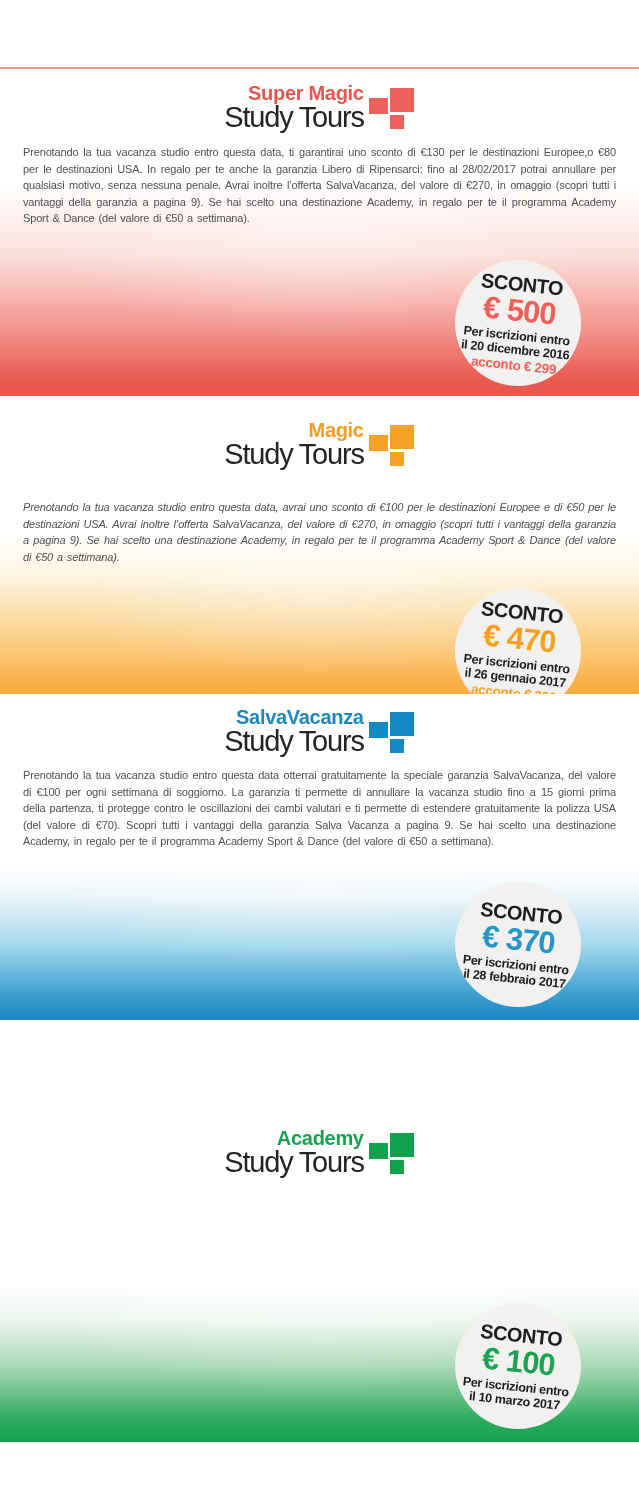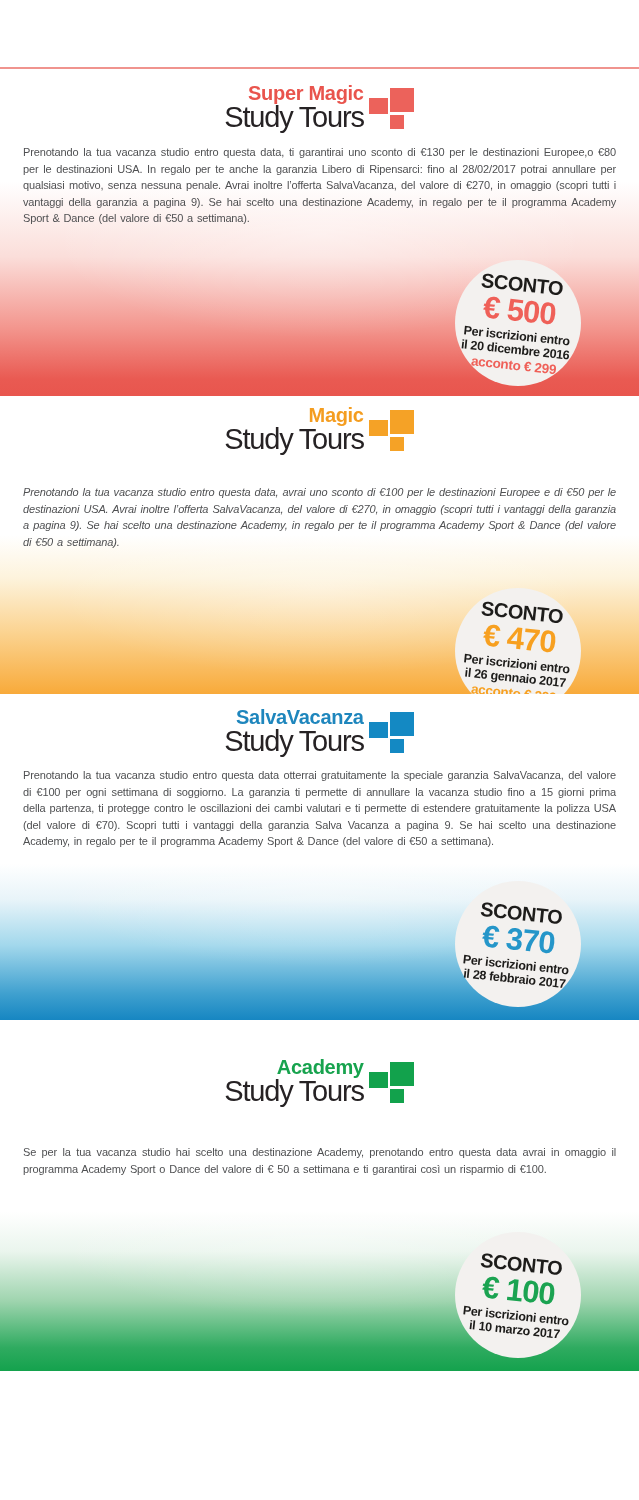--- a/index.html
+++ b/index.html
@@ -14,31 +14,31 @@
         radial-gradient(ellipse 60% 38% at 50% 58%, rgba(255,255,255,.38), rgba(255,255,255,0) 70%),
         linear-gradient(180deg,#ffffff 0%,#ffffff 45%,#fbdeda 64%,#f3968e 82%,#e95a52 95%,#e8554d 100%);}
   .s2{top:396px;height:331px;
       background:
         radial-gradient(ellipse 60% 38% at 50% 58%, rgba(255,255,255,.32), rgba(255,255,255,0) 70%),
         linear-gradient(180deg,#ffffff 0%,#ffffff 42%,#fdf3dc 55%,#fbd28e 72%,#f8aa3a 90%,#f79d1e 100%);}
   .s3{top:694px;height:326px;
       background:
         radial-gradient(ellipse 60% 34% at 50% 60%, rgba(255,255,255,.30), rgba(255,255,255,0) 70%),
         linear-gradient(180deg,#ffffff 0%,#ffffff 52%,#e8f4f9 63%,#a3d8ec 77%,#3fa0cf 92%,#1686c2 100%);}
-  .s4{top:1039px;height:332px;
+  .s4{top:1110px;height:332px;
       background:
         radial-gradient(ellipse 60% 34% at 50% 60%, rgba(255,255,255,.30), rgba(255,255,255,0) 70%),
         linear-gradient(180deg,#ffffff 0%,#ffffff 52%,#eaf5ed 64%,#9ed4ae 79%,#2fab60 93%,#14a24d 100%);}
 
   .topline{position:absolute;left:0;top:64px;width:100%;height:2px;background:#f0948e;}
 
   
   .logo{display:flex;justify-content:center;align-items:flex-start;}
   .s1 .logo{padding-top:80px;}
-  .s2 .logo{padding-top:9px;}
+  .s2 .logo{margin-top:24px;}
   .s3 .logo{padding-top:13px;}
   .s4 .logo{padding-top:18px;}
   .logo-text{text-align:right;}
   .brand{font-size:20px;font-weight:700;letter-spacing:-.3px;line-height:20px;}
   .studytours{font-size:29px;font-weight:400;letter-spacing:-1.2px;color:#262224;line-height:29px;margin-top:0px;}
   .s1 .brand{color:#e9544d;}
   .s2 .brand{color:#f49d20;}
   .s3 .brand{color:#1e86bd;}
   .s4 .brand{color:#17a34e;}
   .mark{position:relative;width:46px;height:48px;margin-left:5px;margin-top:1px;}
@@ -162,21 +162,20 @@
     <div class="logo-text">
       <div class="brand">Academy</div>
       <div class="studytours">Study Tours</div>
     </div>
     <div class="mark">
       <span class="sq sq-mid"></span>
       <span class="sq sq-big"></span>
       <span class="sq sq-small"></span>
     </div>
   </div>
-  <p class="body-text">Se per la tua vacanza studio hai scelto una destinazione Academy, prenotando entro questa data avrai in omaggio il programma Academy Sport o Dance del valore di € 50 a settimana e ti garantirai così un risparmio di €100.</p>
   <div class="badge">
     <div class="badge-inner">
       <div class="badge-sconto">SCONTO</div>
       <div class="badge-amount">€ 100</div>
       <div class="badge-deadline first">Per iscrizioni entro</div>
       <div class="badge-deadline">il 10 marzo 2017</div>
 
     </div>
   </div>
 </section>

